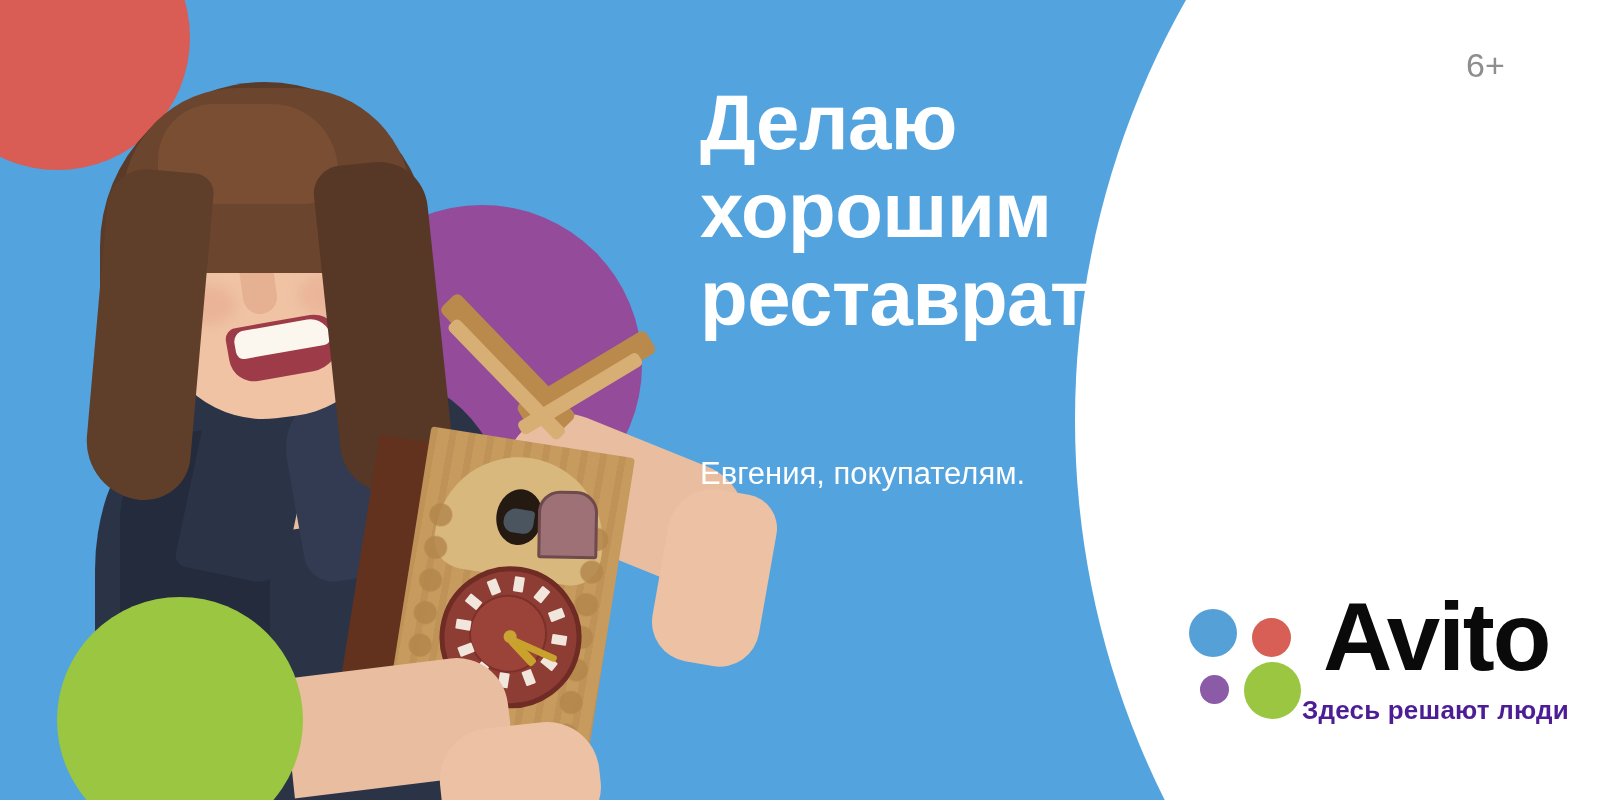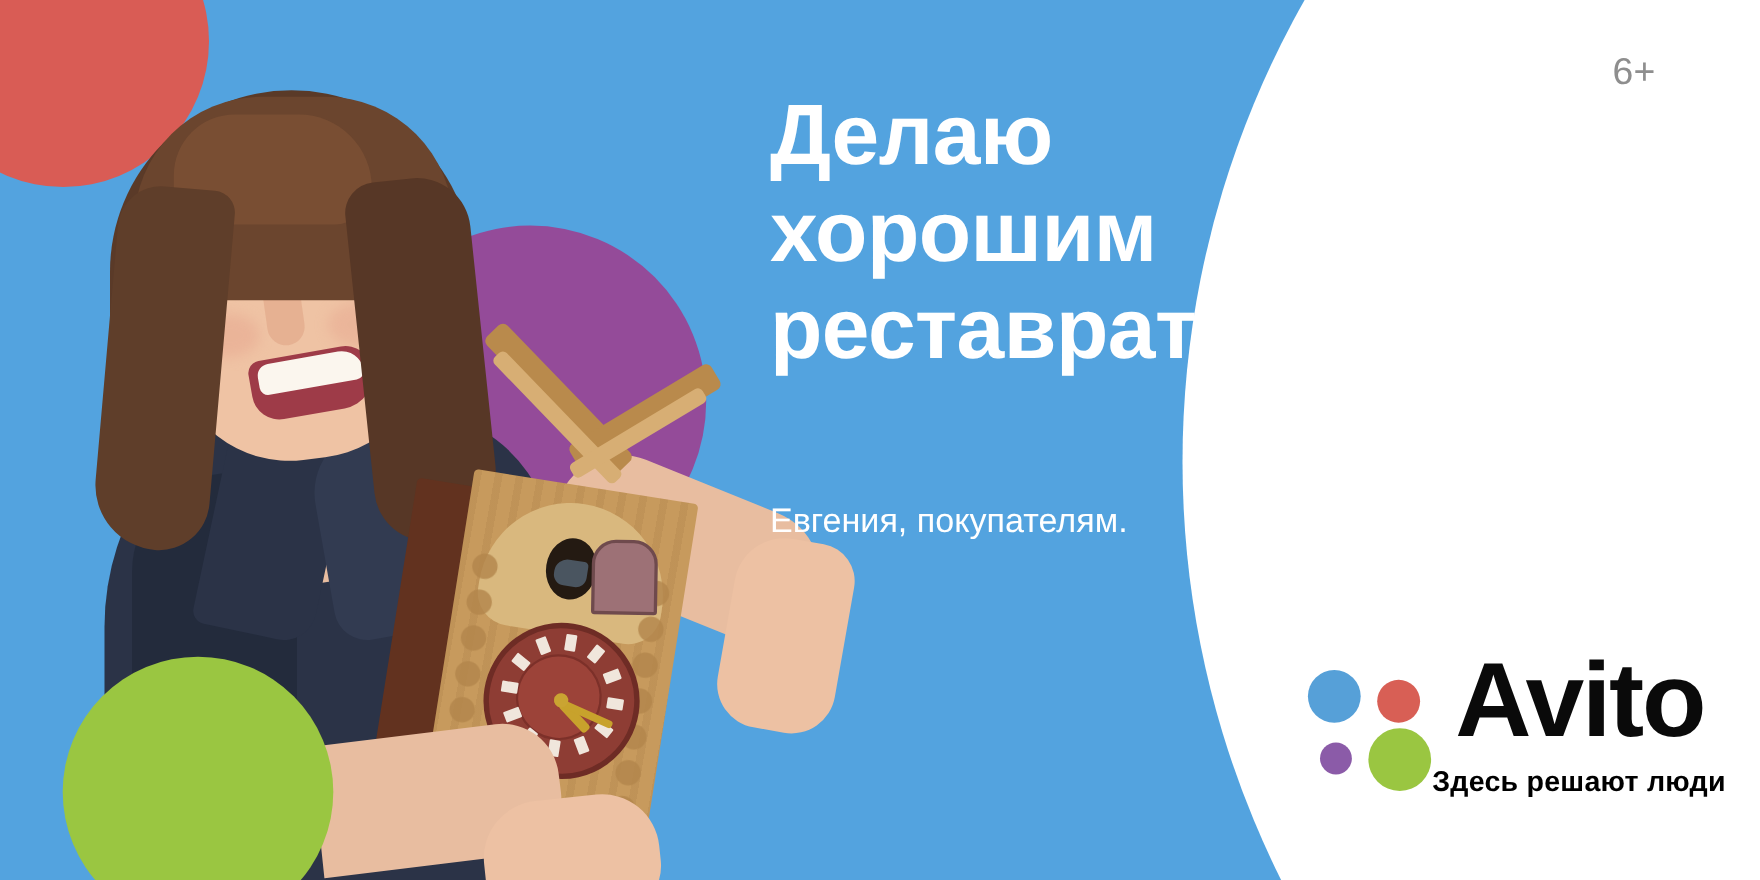--- a/index.html
+++ b/index.html
@@ -581,21 +581,21 @@
     color: #0a0a0a;
     font-size: 96px;
     line-height: 1;
     font-weight: 700;
     letter-spacing: -2px;
   }
   .logo-tagline {
     position: absolute;
     left: 113px;
     top: 94px;
-    color: #000000;
+    color: #4c1d95;
     font-size: 26px;
     line-height: 1;
     font-weight: 700;
     letter-spacing: .2px;
   }
 </style>
 </head>
 <body>
 
 <div id="banner">

